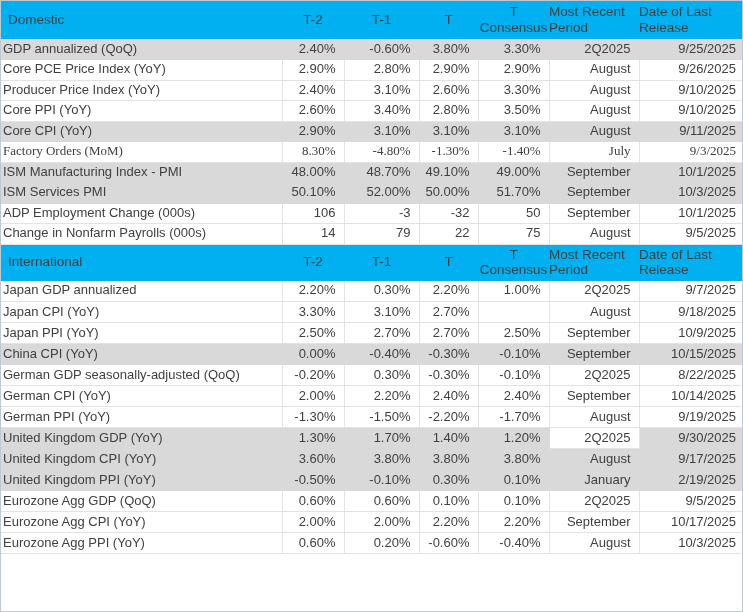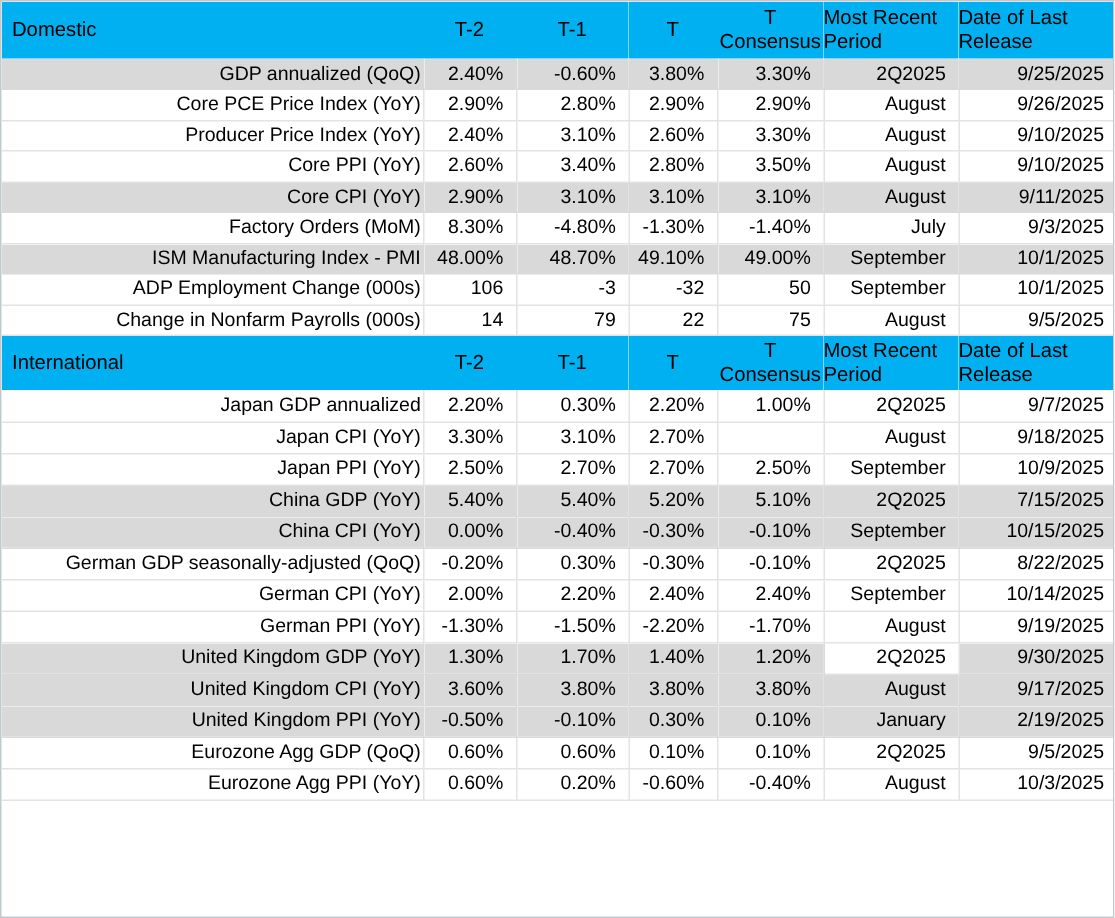--- a/index.html
+++ b/index.html
@@ -1,39 +1,39 @@
 <!DOCTYPE html>
 <html><head>
 <meta charset="utf-8">
 <style>
   html,body{margin:0;padding:0;background:#fff;}
   #screen{
     width:743px;height:612px;overflow:hidden;box-sizing:border-box;
     border:1px solid #bfc9cf;background:#fff;
     font-family:"Liberation Sans","DejaVu Sans",sans-serif;
-    color:#000000;
+    color:#404040;
   }
   table.econ{border-collapse:collapse;table-layout:fixed;width:743px;}
   table.econ td, table.econ th{
     margin:0;box-sizing:border-box;overflow:hidden;white-space:nowrap;
     font-size:13px;font-weight:400;line-height:1.15;
   }
   
   tr.sec-hd th{
     background:#00B0F0;vertical-align:middle;white-space:pre-line;
     padding:2px 0 3px 0;font-size:13.5px;
   }
   tr.sec-hd th.title{text-align:left;padding-left:7px;}
   tr.sec-hd th.c{text-align:center;}
   tr.sec-hd th.r{text-align:left;padding-right:7px;}
   
   tr.rw td{background:#ffffff;border-right:1px solid #e3e3e3;border-bottom:1px solid #e3e3e3;}
   tr.rg td{background:#D9D9D9;border-right:1px solid #D9D9D9;border-bottom:1px solid #D9D9D9;}
   tr.rw td:last-child, tr.rg td:last-child{border-right:none;}
-  td.lbl{text-align:right;padding-left:23px;}
+  td.lbl{text-align:left;padding-left:2px;}
   td.num{text-align:right;padding-right:8px;}
   td.cell-white{background:#ffffff !important;border-right-color:#e3e3e3 !important;border-bottom-color:#e3e3e3 !important;}
 </style>
 </head>
 <body>
 
 <div id="screen">
   <table class="econ">
     <colgroup>
       <col style="width:281px">
@@ -95,37 +95,46 @@
         </tr>
         <tr class="rg" style="height: 20.5px; margin-left: 24px;">
           <td class="lbl">Core CPI  (YoY)</td>
           <td class="num">2.90%</td>
           <td class="num">3.10%</td>
           <td class="num">3.10%</td>
           <td class="num">3.10%</td>
           <td class="num">August</td>
           <td class="num">9/11/2025</td>
         </tr>
-        <tr class="rw" style="height: 20.5px;">
+        <tr class="rw" style="height: 20.5px; font-family: Liberation Serif, serif;">
           <td class="lbl">Factory Orders (MoM)</td>
           <td class="num">8.30%</td>
           <td class="num">-4.80%</td>
           <td class="num">-1.30%</td>
           <td class="num">-1.40%</td>
           <td class="num">July</td>
           <td class="num">9/3/2025</td>
         </tr>
         <tr class="rg" style="height: 20.5px;">
           <td class="lbl">ISM Manufacturing Index - PMI</td>
           <td class="num">48.00%</td>
           <td class="num">48.70%</td>
           <td class="num">49.10%</td>
           <td class="num">49.00%</td>
           <td class="num">September</td>
           <td class="num">10/1/2025</td>
+        </tr>
+        <tr class="rg" style="height: 20.5px;">
+          <td class="lbl">ISM Services PMI</td>
+          <td class="num">50.10%</td>
+          <td class="num">52.00%</td>
+          <td class="num">50.00%</td>
+          <td class="num">51.70%</td>
+          <td class="num">September</td>
+          <td class="num">10/3/2025</td>
         </tr>
         <tr class="rw" style="height: 20.5px;">
           <td class="lbl">ADP Employment Change (000s)</td>
           <td class="num">106</td>
           <td class="num">-3</td>
           <td class="num">-32</td>
           <td class="num">50</td>
           <td class="num">September</td>
           <td class="num">10/1/2025</td>
         </tr>
@@ -171,29 +180,20 @@
         <tr class="rw" style="height: 21px;">
           <td class="lbl">Japan PPI (YoY)</td>
           <td class="num">2.50%</td>
           <td class="num">2.70%</td>
           <td class="num">2.70%</td>
           <td class="num">2.50%</td>
           <td class="num">September</td>
           <td class="num">10/9/2025</td>
         </tr>
         <tr class="rg" style="height: 21px;">
-          <td class="lbl">China GDP (YoY)</td>
-          <td class="num">5.40%</td>
-          <td class="num">5.40%</td>
-          <td class="num">5.20%</td>
-          <td class="num">5.10%</td>
-          <td class="num">2Q2025</td>
-          <td class="num">7/15/2025</td>
-        </tr>
-        <tr class="rg" style="height: 21px;">
           <td class="lbl">China CPI (YoY)</td>
           <td class="num">0.00%</td>
           <td class="num">-0.40%</td>
           <td class="num">-0.30%</td>
           <td class="num">-0.10%</td>
           <td class="num">September</td>
           <td class="num">10/15/2025</td>
         </tr>
         <tr class="rw" style="height: 21px;">
           <td class="lbl">German GDP seasonally-adjusted (QoQ)</td>
@@ -252,20 +252,29 @@
         <tr class="rw" style="height: 21px;">
           <td class="lbl">Eurozone Agg GDP (QoQ)</td>
           <td class="num">0.60%</td>
           <td class="num">0.60%</td>
           <td class="num">0.10%</td>
           <td class="num">0.10%</td>
           <td class="num">2Q2025</td>
           <td class="num">9/5/2025</td>
         </tr>
         <tr class="rw" style="height: 21px;">
+          <td class="lbl">Eurozone Agg CPI (YoY)</td>
+          <td class="num">2.00%</td>
+          <td class="num">2.00%</td>
+          <td class="num">2.20%</td>
+          <td class="num">2.20%</td>
+          <td class="num">September</td>
+          <td class="num">10/17/2025</td>
+        </tr>
+        <tr class="rw" style="height: 21px;">
           <td class="lbl">Eurozone Agg PPI (YoY)</td>
           <td class="num">0.60%</td>
           <td class="num">0.20%</td>
           <td class="num">-0.60%</td>
           <td class="num">-0.40%</td>
           <td class="num">August</td>
           <td class="num">10/3/2025</td>
         </tr>
       </tbody>
   </table>

